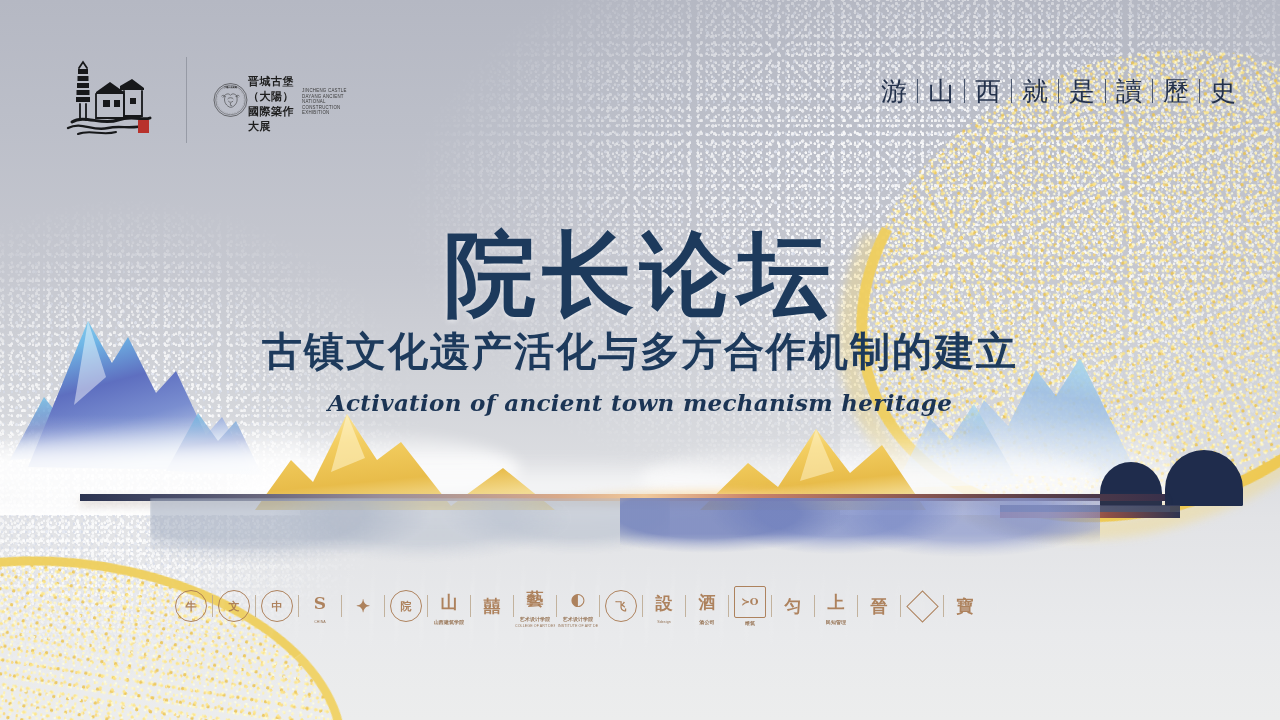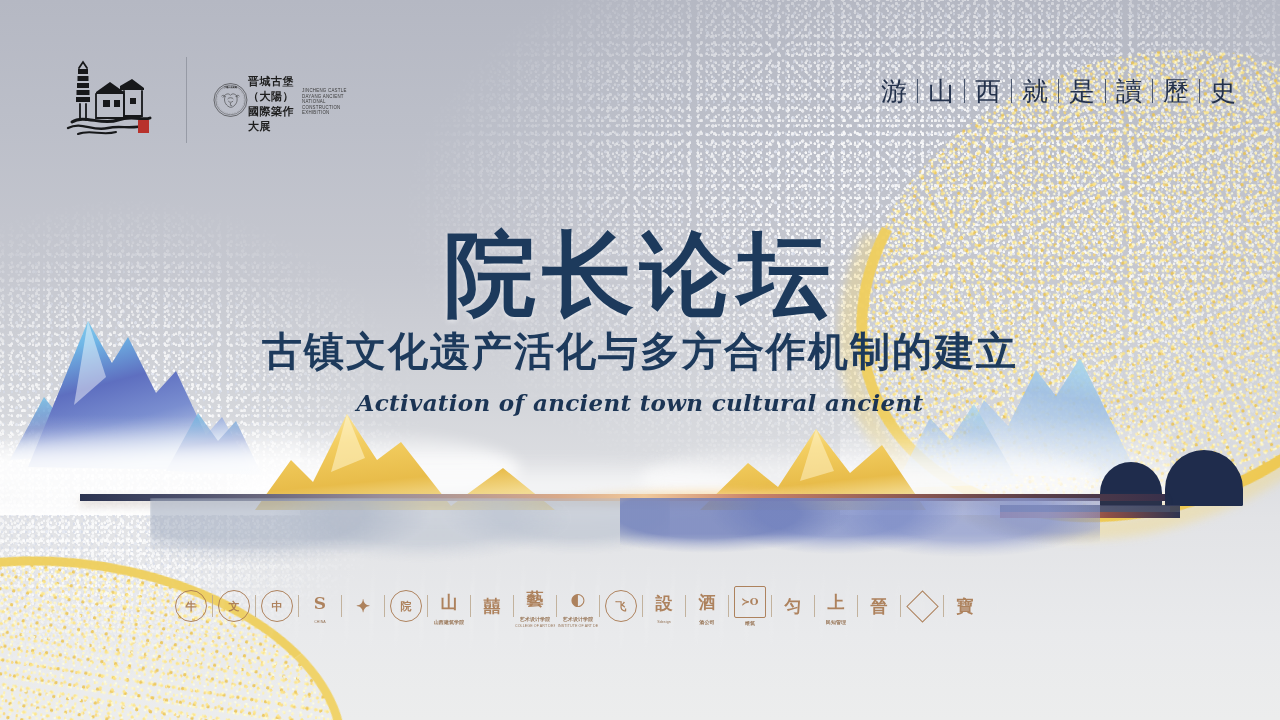--- a/index.html
+++ b/index.html
@@ -385,21 +385,21 @@
     <span class="sep"></span>
     <span class="ch">歷</span>
     <span class="sep"></span>
     <span class="ch">史</span>
   </div>
 
   <div id="title-block">
     <div id="main-title">院长论坛</div>
     <div id="sub-title-cn">古镇文化遗产活化与多方合作机制的建立</div>
     <div id="sub-title-en">
-      <div>Activation of ancient town cultural ancient</div>
+      <div>Activation of ancient town mechanism heritage</div>
     </div>
   </div>
 
   <div id="partner-strip">
       <div class="partner">
         <div class="glyph ring">牛</div>
       </div>
       <div class="vsep"></div>
       <div class="partner">
         <div class="glyph ring">文</div>

